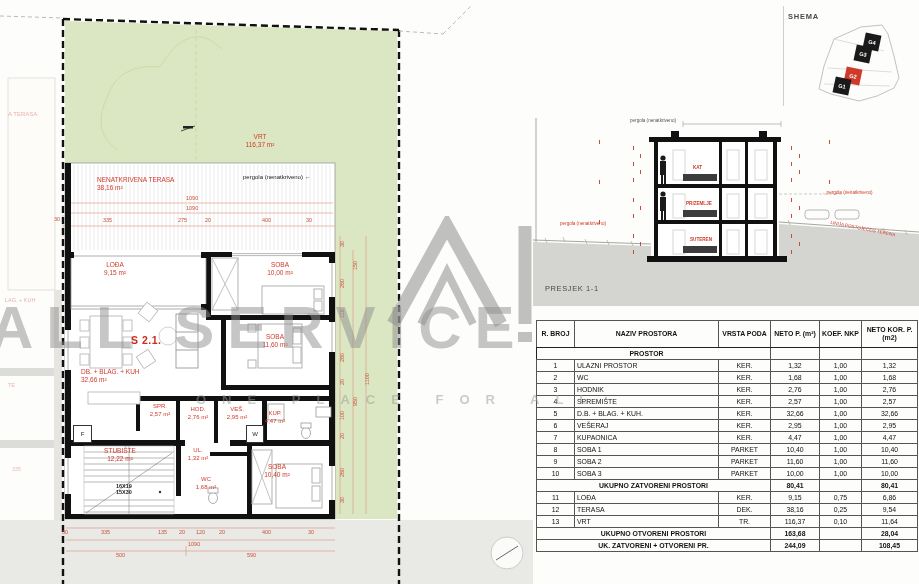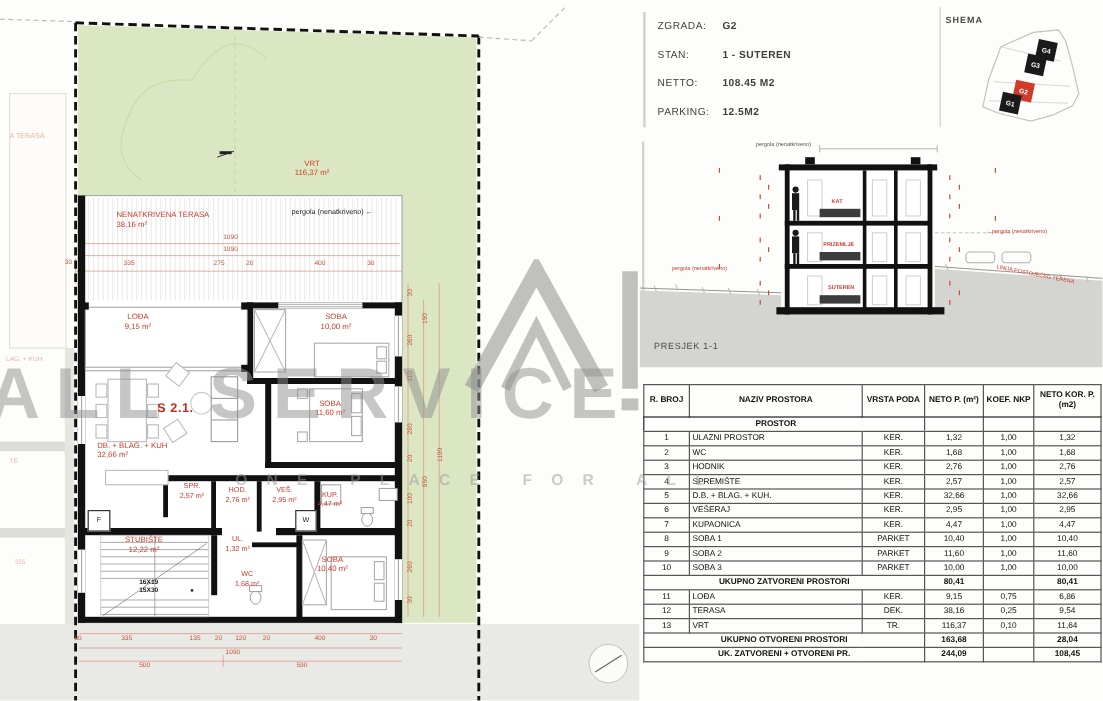--- a/index.html
+++ b/index.html
@@ -372,30 +372,20 @@
   <span class="dimr" style="left:339px;top:503px;">30</span>
   <span class="dimr" style="left:352px;top:270px;">150</span>
   <span class="dimr" style="left:352px;top:406px;">950</span>
   <span class="dimr" style="left:364px;top:385px;">1100</span>
 
   <span class="lbl left fade" style="left:8px;top:111px;font-size:6px;">A TERASA</span>
   <span class="lbl left fade" style="left:5px;top:297px;font-size:5.5px;">LAG. + KUH</span>
   <span class="lbl left fade" style="left:8px;top:382px;font-size:5.5px;">TE</span>
   <span class="dim fade" style="left:12px;top:466px;">335</span>
 
-  <div class="abs" style="left:536px;top:10px;width:240px;height:96px;border-left:2px solid #cfcfcc;">
-    <div class="inforow" style="left:10px;top:6px;"><span>ZGRADA:</span></div>
-    <div class="inforow" style="left:64px;top:6px;font-weight:bold;">G2</div>
-    <div class="inforow" style="left:10px;top:30px;"><span>STAN:</span></div>
-    <div class="inforow" style="left:64px;top:30px;font-weight:bold;">1 - SUTEREN</div>
-    <div class="inforow" style="left:10px;top:54px;"><span>NETTO:</span></div>
-    <div class="inforow" style="left:64px;top:54px;font-weight:bold;">108.45 M2</div>
-    <div class="inforow" style="left:10px;top:78px;"><span>PARKING:</span></div>
-    <div class="inforow" style="left:64px;top:78px;font-weight:bold;">12.5M2</div>
-  </div>
 
   <div class="abs" style="left:783px;top:6px;width:136px;height:100px;border-left:1px solid #cfcfcc;">
     <svg width="136" height="104" viewBox="0 0 136 104">
       <polygon points="50,33 77,21 98,19 104,28 110,50 115,72 110,82 93,90 75,95 47,88 35,83 40,60" fill="none" stroke="#c2c2c2" stroke-width="1"></polygon>
       <line x1="50" y1="33" x2="100" y2="45" stroke="#d4d4d4" stroke-width="0.8"></line>
       <line x1="44" y1="62" x2="108" y2="66" stroke="#d4d4d4" stroke-width="0.8"></line>
       <line x1="40" y1="78" x2="106" y2="80" stroke="#d4d4d4" stroke-width="0.8"></line>
       <g font-family="Liberation Sans, sans-serif" font-size="5.5" font-weight="bold" fill="#fff" text-anchor="middle">
         <rect x="80" y="28" width="16" height="16" fill="#1a1a1a" transform="rotate(12 88 36)"></rect>
         <text x="88" y="38.2" transform="rotate(12 88 36)">G4</text>

